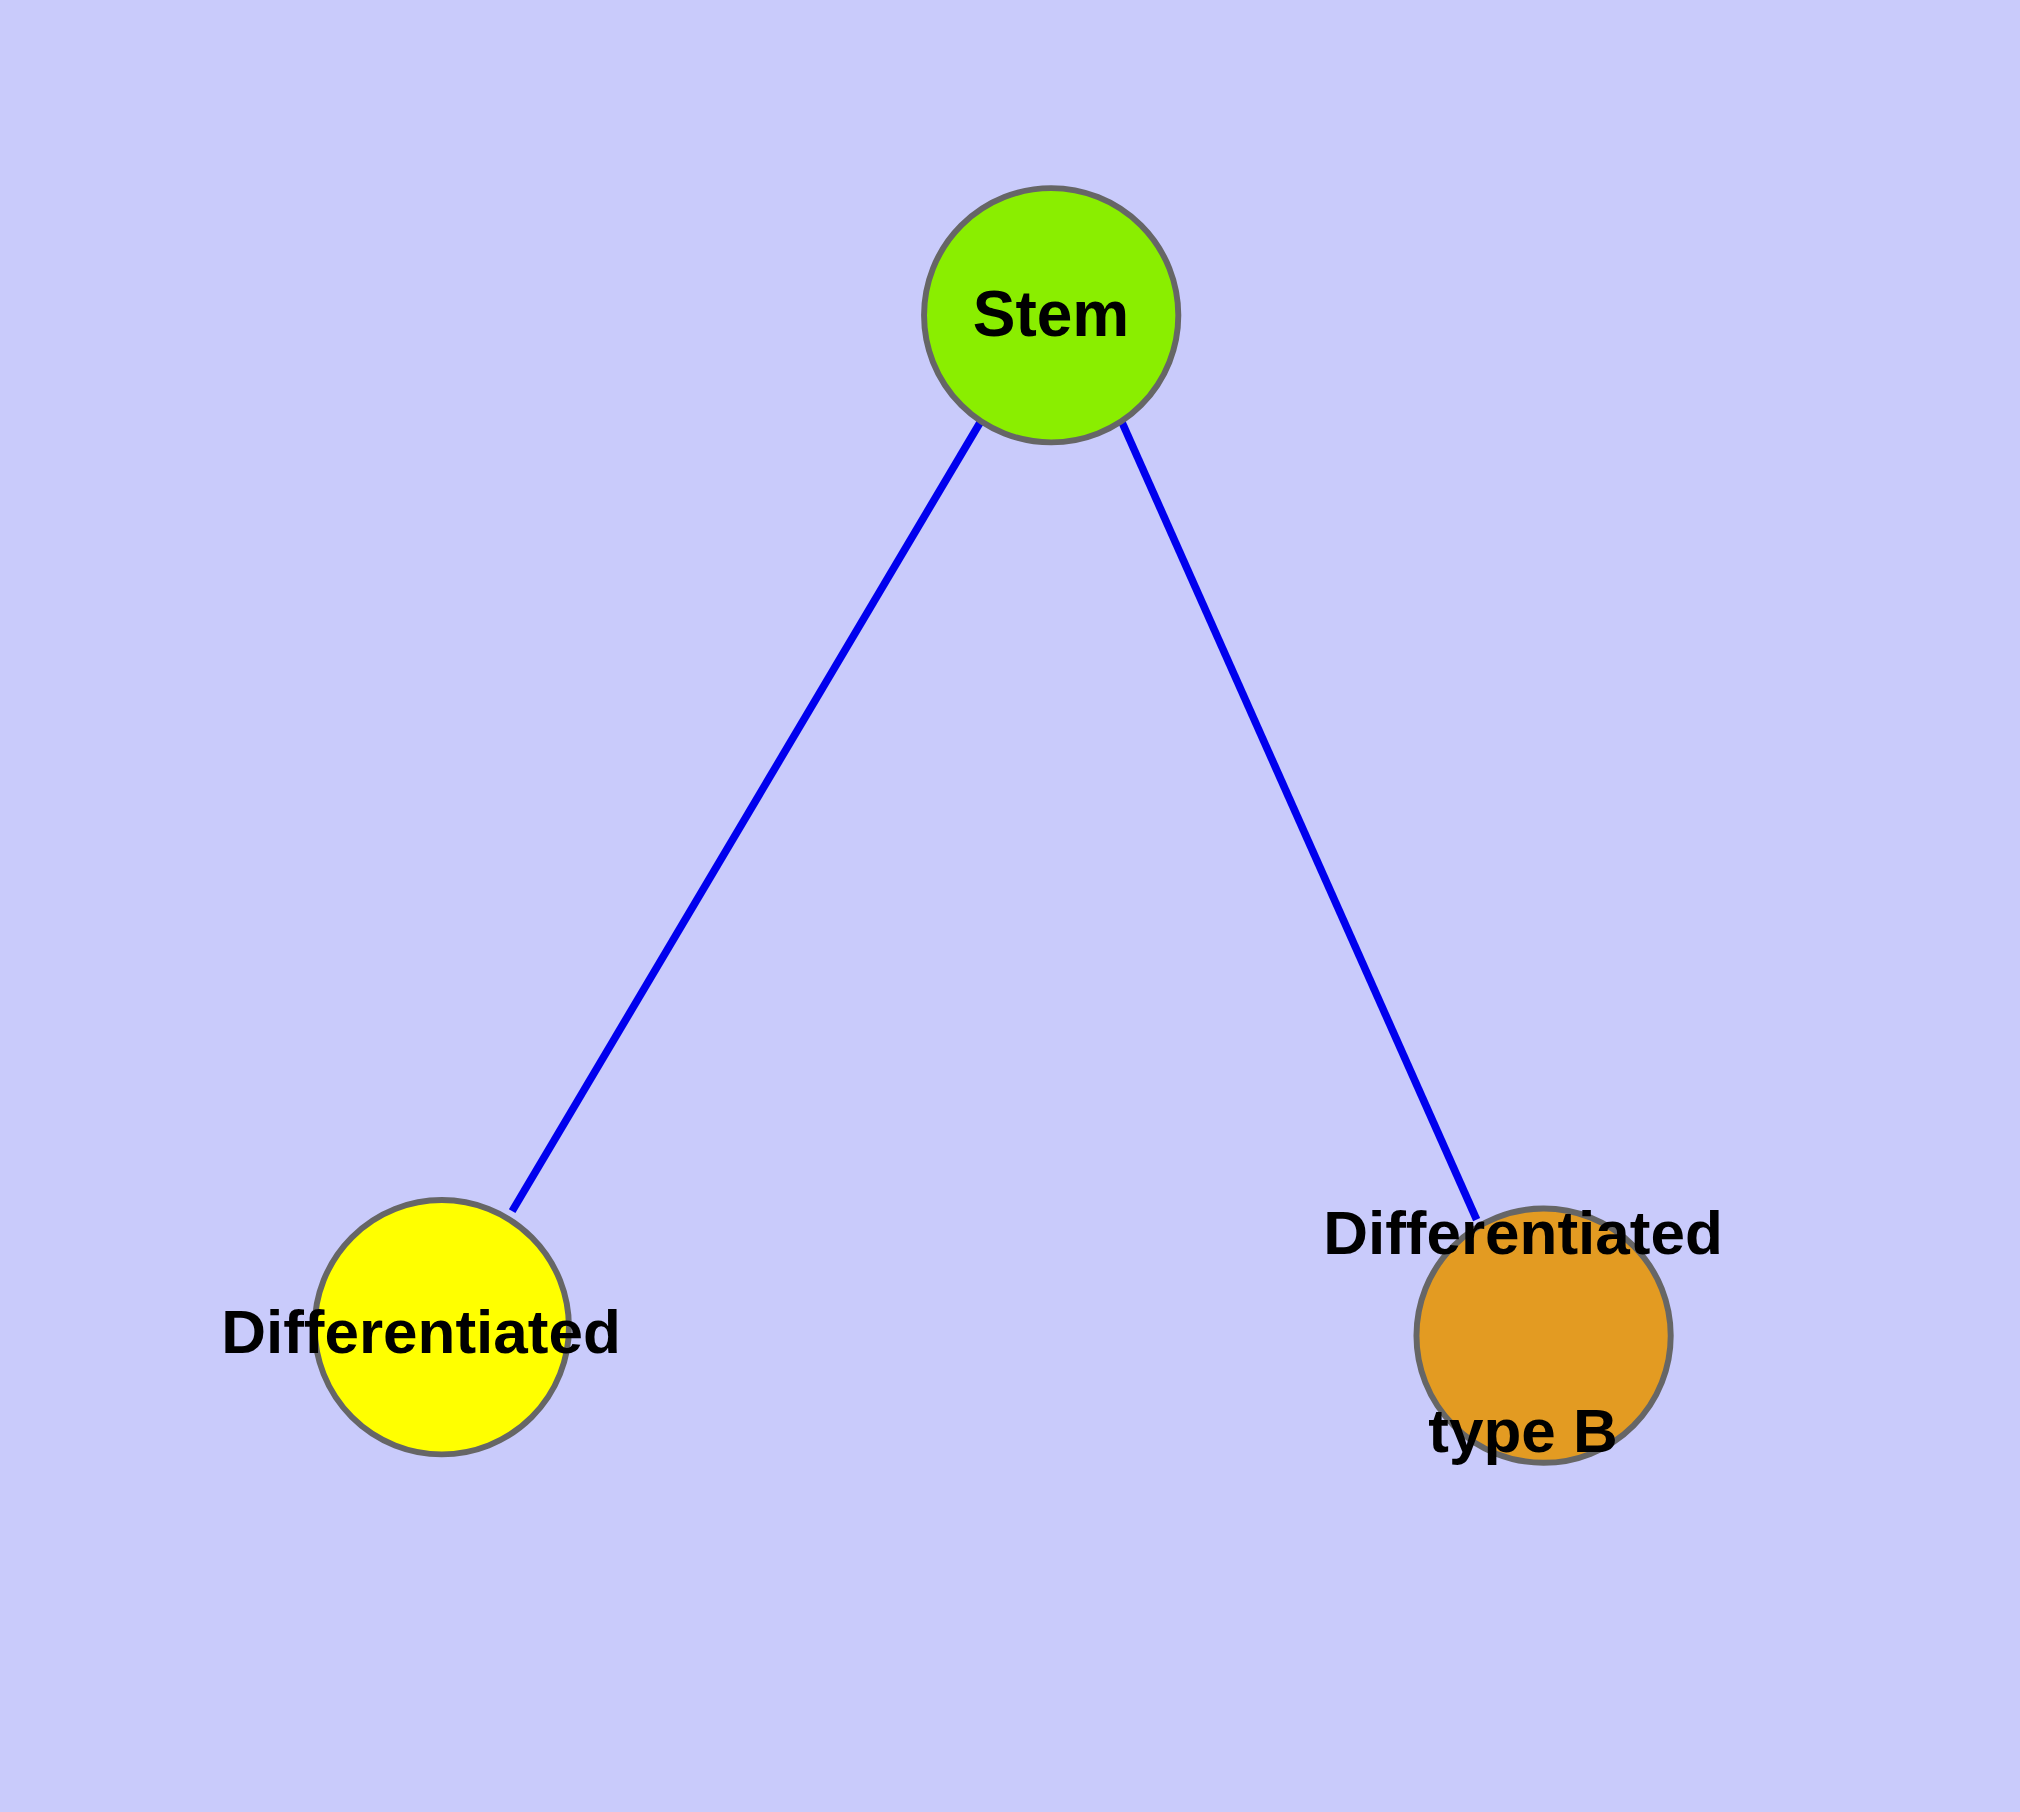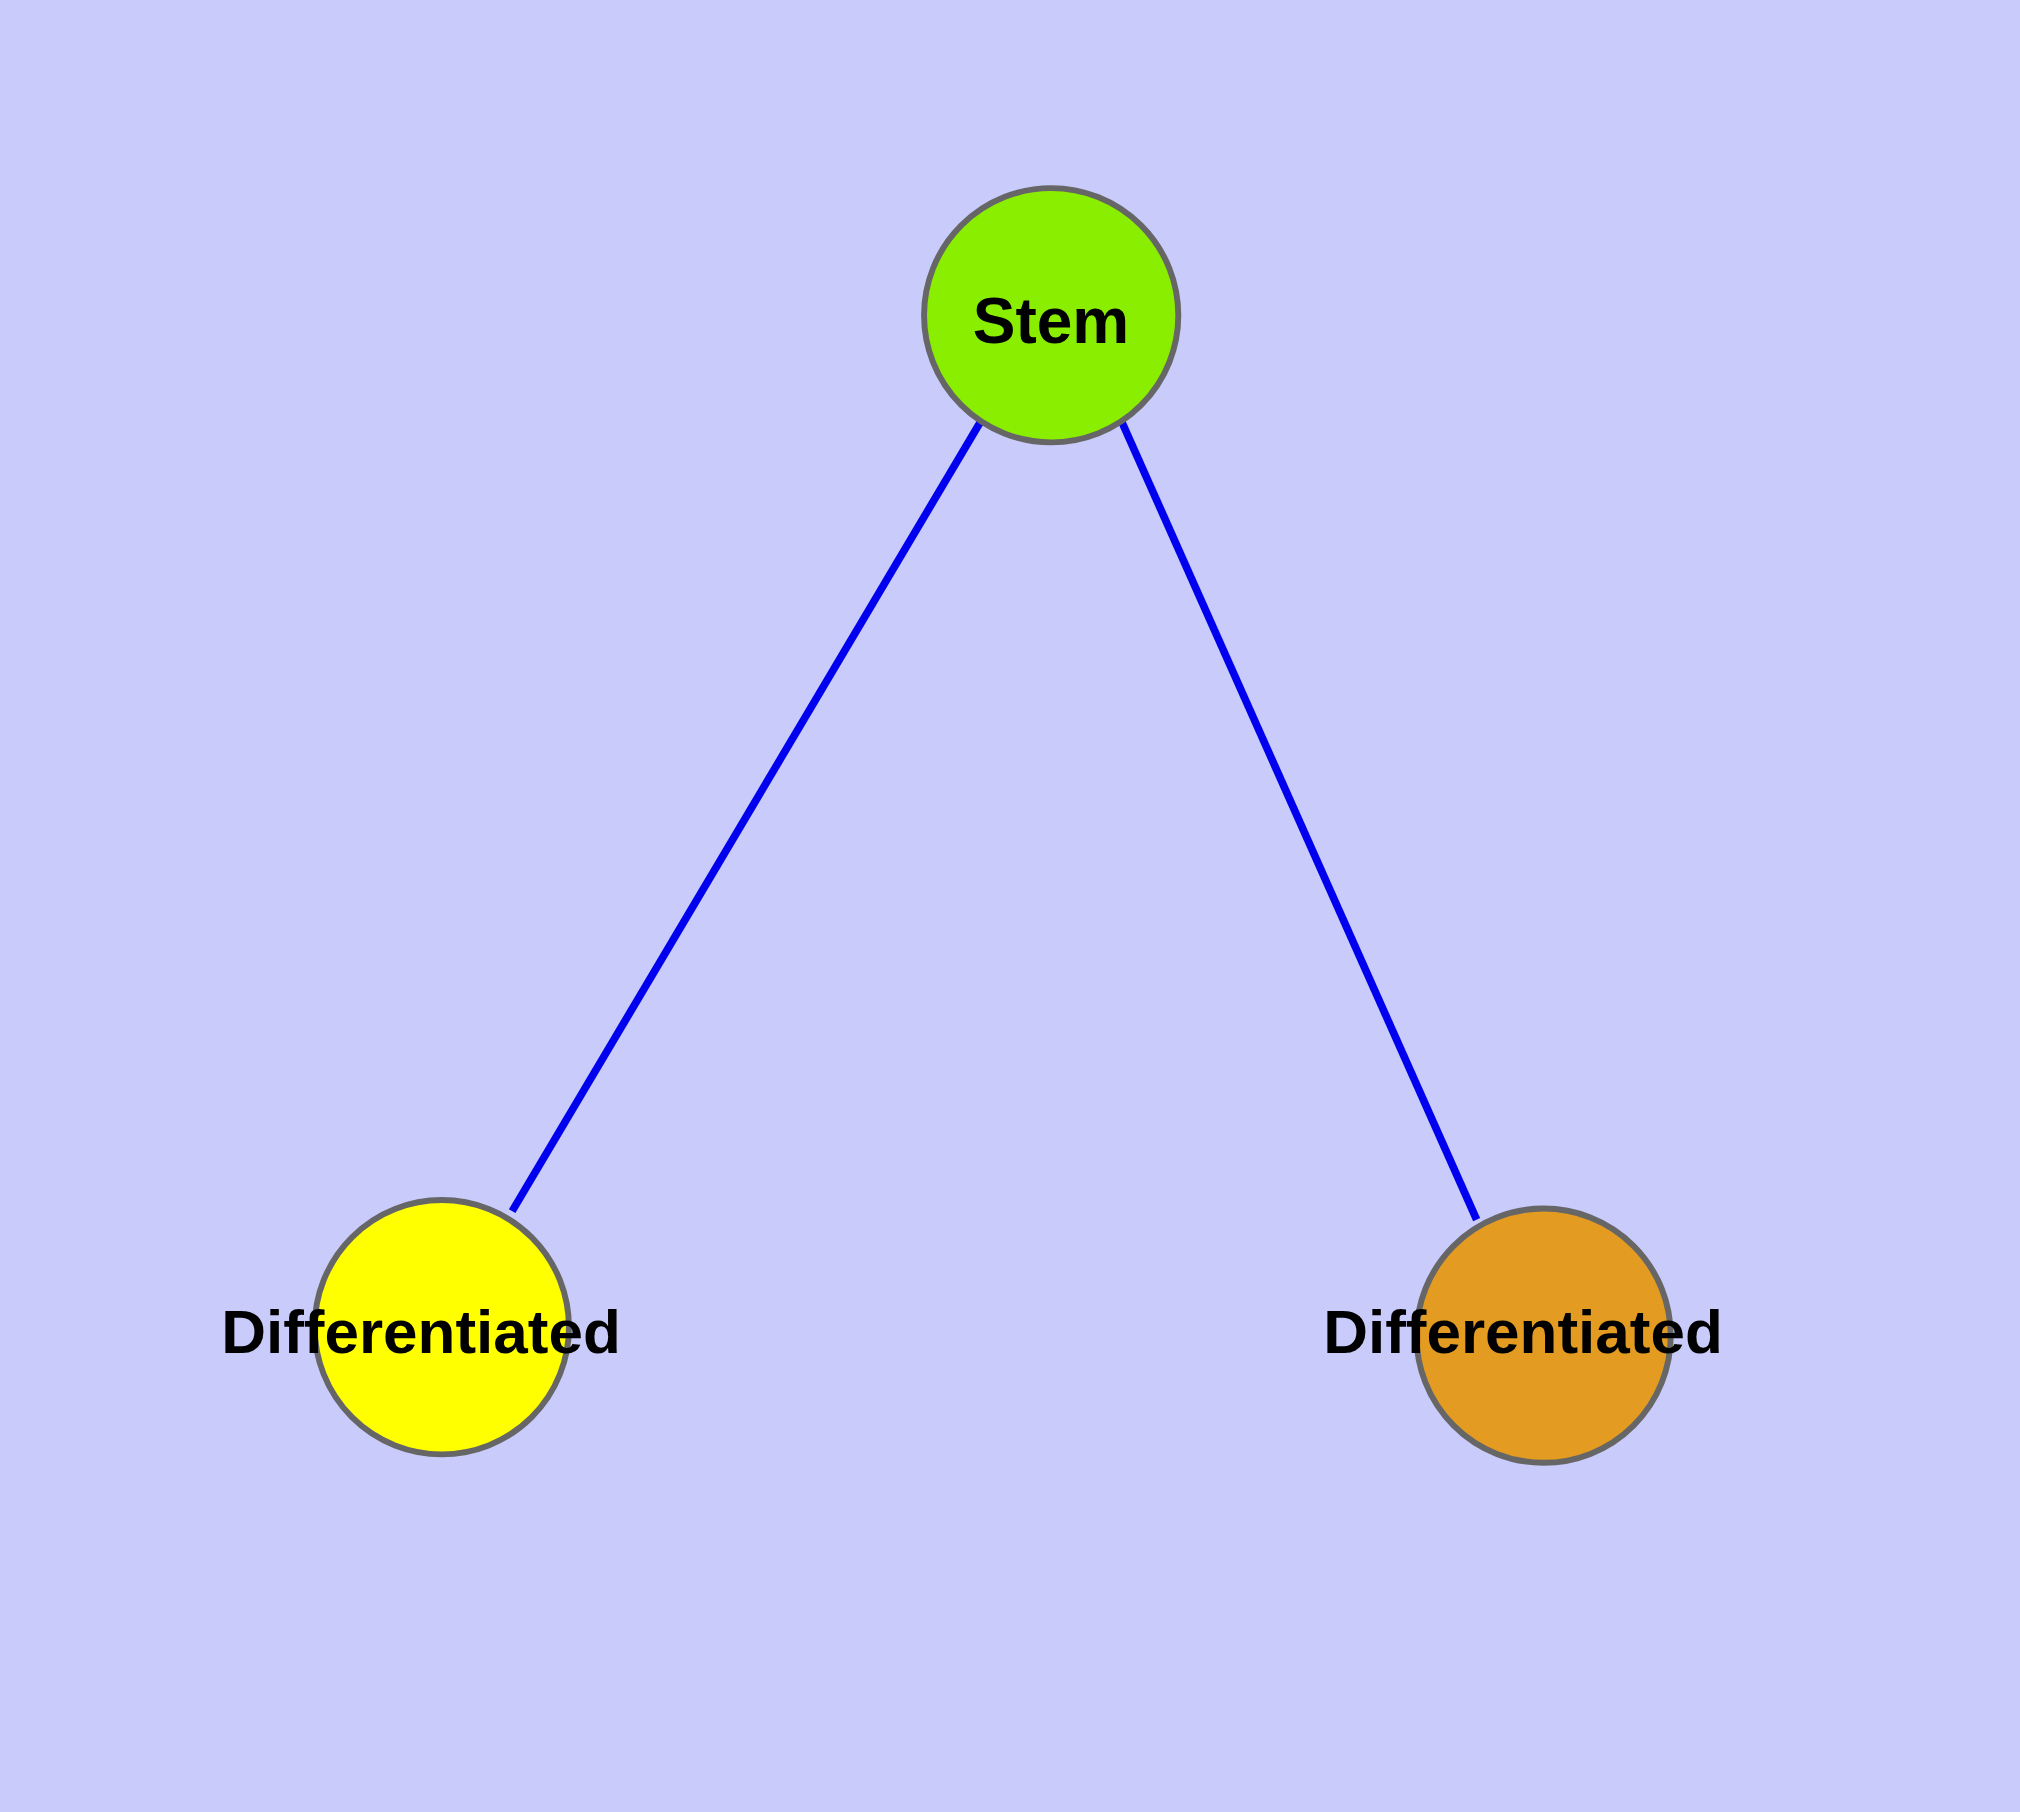--- a/index.html
+++ b/index.html
@@ -36,21 +36,21 @@
     font-weight: bold;
     font-family: "Liberation Sans", sans-serif;
     line-height: 1.06;
     white-space: pre;
     pointer-events: none;
     -webkit-font-smoothing: antialiased;
   }
   #label-stem {
     font-size: 64px;
     left: 1051px;
-    top: 322px;
+    top: 315px;
     transform: translate(-50%, -50%);
   }
   #label-type-a {
     font-size: 62px;
     left: 421px;
     top: 1332px;
     transform: translate(-50%, -50%);
   }
   #label-type-b {
     font-size: 62px;
@@ -81,16 +81,17 @@
   <div class="node-label" id="label-stem">
     <div>Stem</div>
   </div>
 
   <div class="node-label" id="label-type-a">
     <div>Differentiated</div>
   </div>
 
   <div class="node-label" id="label-type-b">
     <div>Differentiated</div>
+    <div>type B</div>
   </div>
 
 </div>
 
 
 </body></html>

